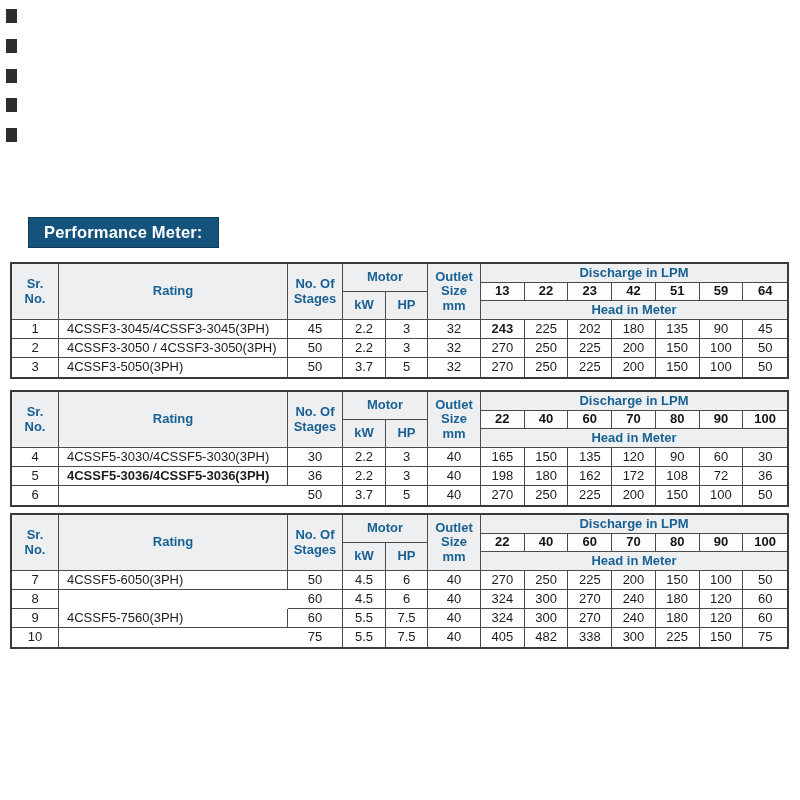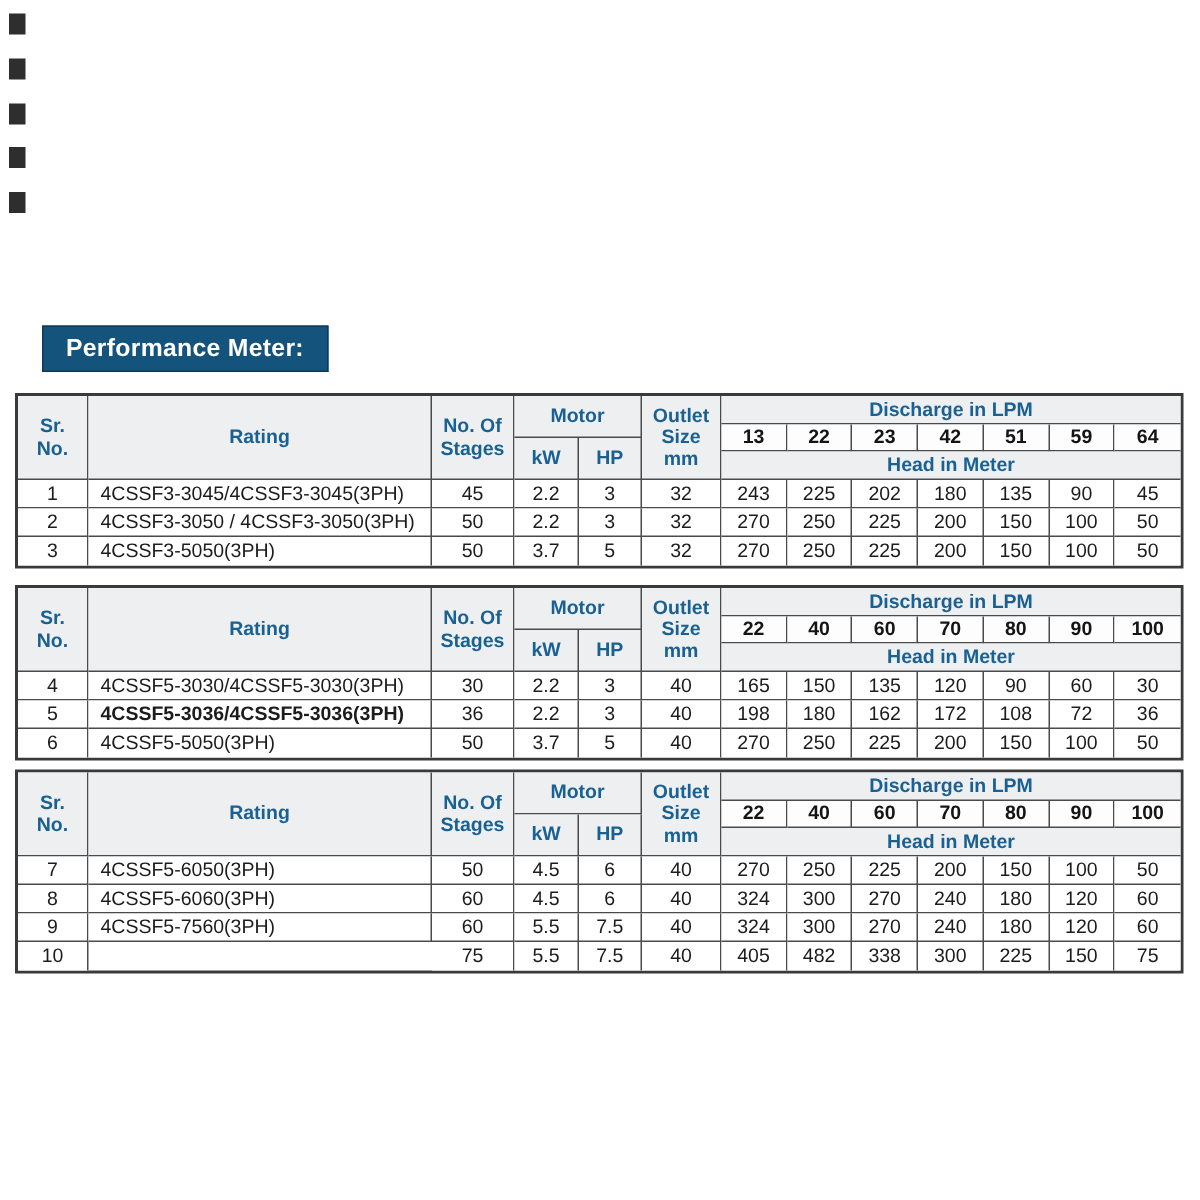--- a/index.html
+++ b/index.html
@@ -81,21 +81,21 @@
       <div class="c num" style="grid-area: 2 / 11 / span 2 / span 1;">51</div>
       <div class="c num" style="grid-area: 2 / 12 / span 2 / span 1;">59</div>
       <div class="c num er" style="grid-area: 2 / 13 / span 2 / span 1;">64</div>
       <div class="c hc er" style="grid-area: 4 / 7 / span 1 / span 7;">Head in Meter</div>
       <div class="c " style="grid-area: 5 / 1 / span 1 / span 1;">1</div>
       <div class="c rating" style="grid-area: 5 / 2 / span 1 / span 1;">4CSSF3-3045/4CSSF3-3045(3PH)</div>
       <div class="c " style="grid-area: 5 / 3 / span 1 / span 1;">45</div>
       <div class="c " style="grid-area: 5 / 4 / span 1 / span 1;">2.2</div>
       <div class="c " style="grid-area: 5 / 5 / span 1 / span 1;">3</div>
       <div class="c " style="grid-area: 5 / 6 / span 1 / span 1;">32</div>
-      <div class="c " style="grid-area: 5 / 7 / span 1 / span 1;">243</div>
+      <div class="c " style="grid-area: 5 / 7 / span 1 / span 1; font-weight: bold;">243</div>
       <div class="c " style="grid-area: 5 / 8 / span 1 / span 1;">225</div>
       <div class="c " style="grid-area: 5 / 9 / span 1 / span 1;">202</div>
       <div class="c " style="grid-area: 5 / 10 / span 1 / span 1;">180</div>
       <div class="c " style="grid-area: 5 / 11 / span 1 / span 1;">135</div>
       <div class="c " style="grid-area: 5 / 12 / span 1 / span 1;">90</div>
       <div class="c er" style="grid-area: 5 / 13 / span 1 / span 1;">45</div>
       <div class="c " style="grid-area: 6 / 1 / span 1 / span 1;">2</div>
       <div class="c rating" style="grid-area: 6 / 2 / span 1 / span 1;">4CSSF3-3050 / 4CSSF3-3050(3PH)</div>
       <div class="c " style="grid-area: 6 / 3 / span 1 / span 1;">50</div>
       <div class="c " style="grid-area: 6 / 4 / span 1 / span 1;">2.2</div>
@@ -163,21 +163,20 @@
       <div class="c " style="grid-area: 6 / 5 / span 1 / span 1;">3</div>
       <div class="c " style="grid-area: 6 / 6 / span 1 / span 1;">40</div>
       <div class="c " style="grid-area: 6 / 7 / span 1 / span 1;">198</div>
       <div class="c " style="grid-area: 6 / 8 / span 1 / span 1;">180</div>
       <div class="c " style="grid-area: 6 / 9 / span 1 / span 1;">162</div>
       <div class="c " style="grid-area: 6 / 10 / span 1 / span 1;">172</div>
       <div class="c " style="grid-area: 6 / 11 / span 1 / span 1;">108</div>
       <div class="c " style="grid-area: 6 / 12 / span 1 / span 1;">72</div>
       <div class="c er" style="grid-area: 6 / 13 / span 1 / span 1;">36</div>
       <div class="c br" style="grid-area: 7 / 1 / span 1 / span 1;">6</div>
-      <div class="c rating br" style="grid-area: 7 / 2 / span 1 / span 1;">4CSSF5-5050(3PH)</div>
       <div class="c br" style="grid-area: 7 / 3 / span 1 / span 1;">50</div>
       <div class="c br" style="grid-area: 7 / 4 / span 1 / span 1;">3.7</div>
       <div class="c br" style="grid-area: 7 / 5 / span 1 / span 1;">5</div>
       <div class="c br" style="grid-area: 7 / 6 / span 1 / span 1;">40</div>
       <div class="c br" style="grid-area: 7 / 7 / span 1 / span 1;">270</div>
       <div class="c br" style="grid-area: 7 / 8 / span 1 / span 1;">250</div>
       <div class="c br" style="grid-area: 7 / 9 / span 1 / span 1;">225</div>
       <div class="c br" style="grid-area: 7 / 10 / span 1 / span 1;">200</div>
       <div class="c br" style="grid-area: 7 / 11 / span 1 / span 1;">150</div>
       <div class="c br" style="grid-area: 7 / 12 / span 1 / span 1;">100</div>
@@ -211,21 +210,20 @@
       <div class="c " style="grid-area: 5 / 5 / span 1 / span 1;">6</div>
       <div class="c " style="grid-area: 5 / 6 / span 1 / span 1;">40</div>
       <div class="c " style="grid-area: 5 / 7 / span 1 / span 1;">270</div>
       <div class="c " style="grid-area: 5 / 8 / span 1 / span 1;">250</div>
       <div class="c " style="grid-area: 5 / 9 / span 1 / span 1;">225</div>
       <div class="c " style="grid-area: 5 / 10 / span 1 / span 1;">200</div>
       <div class="c " style="grid-area: 5 / 11 / span 1 / span 1;">150</div>
       <div class="c " style="grid-area: 5 / 12 / span 1 / span 1;">100</div>
       <div class="c er" style="grid-area: 5 / 13 / span 1 / span 1;">50</div>
       <div class="c " style="grid-area: 6 / 1 / span 1 / span 1;">8</div>
-      <div class="c rating" style="grid-area: 6 / 2 / span 1 / span 1;">4CSSF5-6060(3PH)</div>
       <div class="c " style="grid-area: 6 / 3 / span 1 / span 1;">60</div>
       <div class="c " style="grid-area: 6 / 4 / span 1 / span 1;">4.5</div>
       <div class="c " style="grid-area: 6 / 5 / span 1 / span 1;">6</div>
       <div class="c " style="grid-area: 6 / 6 / span 1 / span 1;">40</div>
       <div class="c " style="grid-area: 6 / 7 / span 1 / span 1;">324</div>
       <div class="c " style="grid-area: 6 / 8 / span 1 / span 1;">300</div>
       <div class="c " style="grid-area: 6 / 9 / span 1 / span 1;">270</div>
       <div class="c " style="grid-area: 6 / 10 / span 1 / span 1;">240</div>
       <div class="c " style="grid-area: 6 / 11 / span 1 / span 1;">180</div>
       <div class="c " style="grid-area: 6 / 12 / span 1 / span 1;">120</div>

